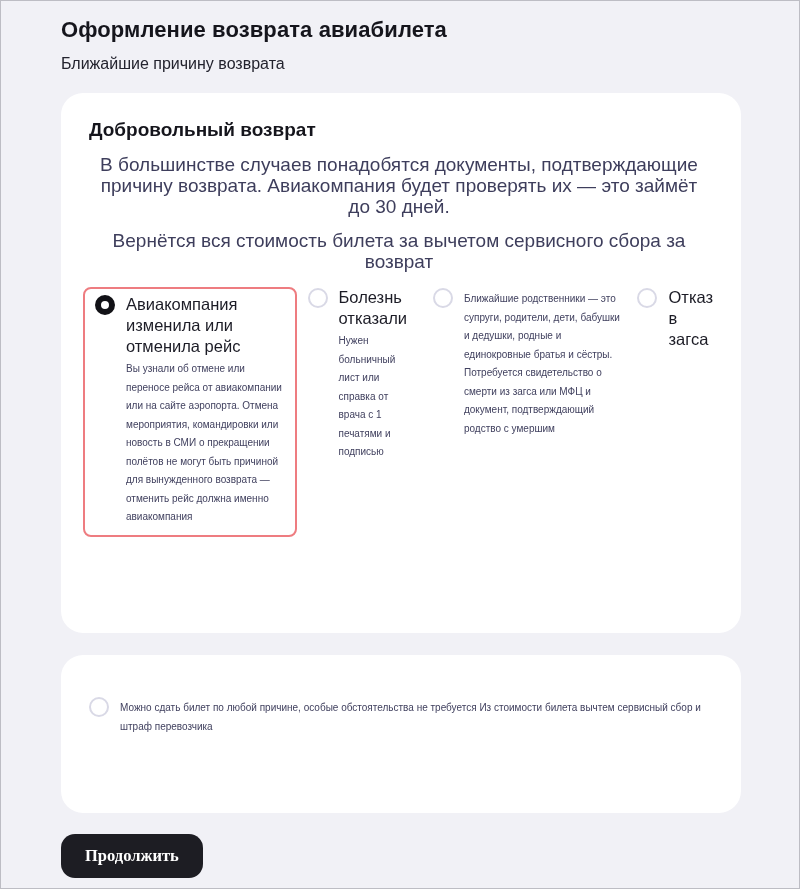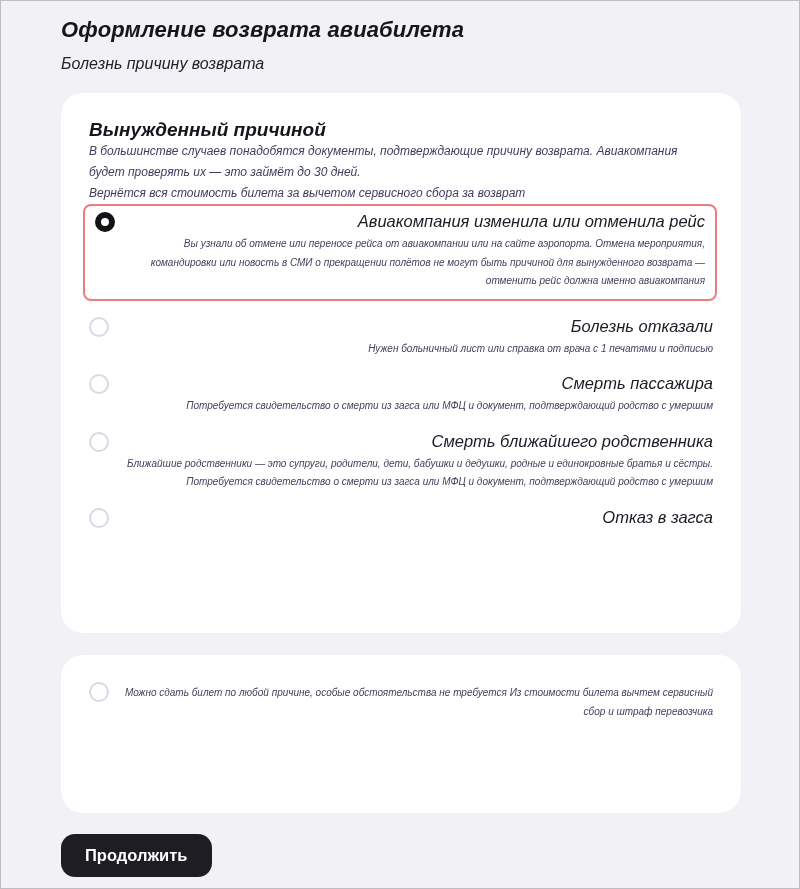--- a/index.html
+++ b/index.html
@@ -8,21 +8,21 @@
 
   .screen {
     position: relative;
     width: 800px;
     height: 889px;
     background: #f1f1f6;
     border: 1px solid #bdbdc4;
     overflow: hidden;
   }
 
-  .content { padding: 16px 60px 0 60px; font-style: italic; }
+  .content { padding: 16px 60px 0 60px; }
 
   .page-title {
     font-size: 22px;
     font-weight: 700;
     color: #15151c;
     letter-spacing: 0.1px;
   }
   .page-subtitle {
     margin-top: 12px;
     font-size: 16px;
@@ -38,27 +38,29 @@
   .card-1 { margin-top: 20px; height: 540px; }
   .card-2 { margin-top: 22px; height: 158px; }
 
   .card-heading {
     font-size: 19px;
     font-weight: 700;
     color: #15151c;
   }
 
   .card-paragraph {
-    font-size: 12px;
+    margin-top: 13px;
+    font-size: 19px;
     line-height: 21px;
     color: #3e3e5c;
     max-width: 620px;
+    text-align: center;
   }
 
-  .options { display: flex; flex-direction: column; gap: 15px; text-align: right; }
+  .options { margin-top: 15px; display: flex; flex-direction: row; gap: 15px; }
 
   .option {
     display: flex;
     align-items: flex-start;
     gap: 11px;
     cursor: pointer;
   }
   .option-highlight {
     margin: 0 -4px 0 -6px;
     padding: 5px 10px 8px 10px;
@@ -92,37 +94,37 @@
   }
 
   .continue-btn {
     display: inline-block;
     margin: 21px 0 0 60px;
     background: #1d1d23;
     color: #ffffff;
     border: none;
     border-radius: 14px;
     padding: 12px 24px;
-    font-family: Liberation Sans, sans-serif;
+    font-family: Liberation Serif, serif;
     font-size: 16.5px;
     font-weight: 700;
     cursor: pointer;
   }
 </style>
 </head>
 <body>
 
 <div class="screen">
   <div class="content">
 
     <h1 class="page-title">Оформление возврата авиабилета</h1>
-    <div class="page-subtitle">Болезнь причину возврата</div>
+    <div class="page-subtitle">Ближайшие причину возврата</div>
 
     <section class="card card-1">
-      <h2 class="card-heading">Вынужденный причиной</h2>
+      <h2 class="card-heading">Добровольный возврат</h2>
       <p class="card-paragraph">В большинстве случаев понадобятся документы, подтверждающие причину возврата. Авиакомпания будет проверять их — это займёт до 30 дней.</p>
       <p class="card-paragraph">Вернётся вся стоимость билета за вычетом сервисного сбора за возврат</p>
 
       <div class="options">
 
         <div class="option option-highlight">
           <span class="radio checked"></span>
           <span class="option-text">
             <span class="option-label">Авиакомпания изменила или отменила рейс</span>
             <div class="option-desc">Вы узнали об отмене или переносе рейса от авиакомпании или на сайте аэропорта. Отмена мероприятия, командировки или новость в СМИ о прекращении полётов не могут быть причиной для вынужденного возврата — отменить рейс должна именно авиакомпания</div>
@@ -130,32 +132,24 @@
         </div>
 
         <div class="option">
           <span class="radio"></span>
           <span class="option-text">
             <span class="option-label">Болезнь отказали</span>
             <div class="option-desc">Нужен больничный лист или справка от врача с 1 печатями и подписью</div>
           </span>
         </div>
 
-        <div class="option">
-          <span class="radio"></span>
-          <span class="option-text">
-            <span class="option-label">Смерть пассажира</span>
-            <div class="option-desc">Потребуется свидетельство о смерти из загса или МФЦ и документ, подтверждающий родство с умершим</div>
-          </span>
-        </div>
 
         <div class="option">
           <span class="radio"></span>
           <span class="option-text">
-            <span class="option-label">Смерть ближайшего родственника</span>
             <div class="option-desc">Ближайшие родственники — это супруги, родители, дети, бабушки и дедушки, родные и единокровные братья и сёстры. Потребуется свидетельство о смерти из загса или МФЦ и документ, подтверждающий родство с умершим</div>
           </span>
         </div>
 
         <div class="option">
           <span class="radio"></span>
           <span class="option-text">
             <span class="option-label">Отказ в загса</span>
           </span>
         </div>

